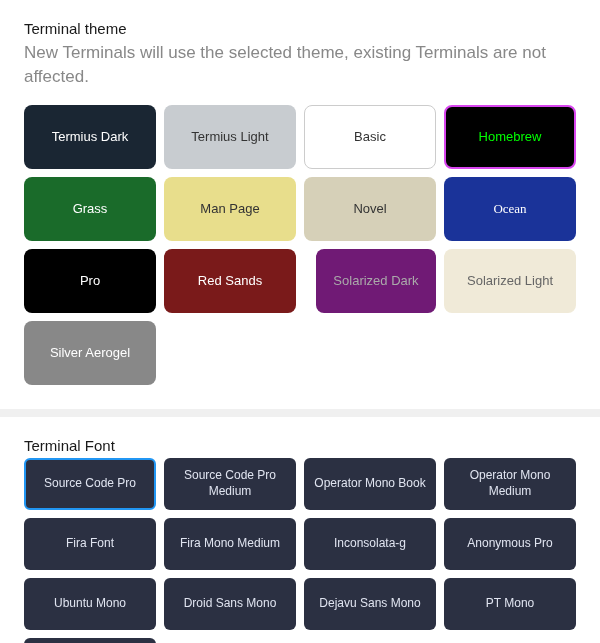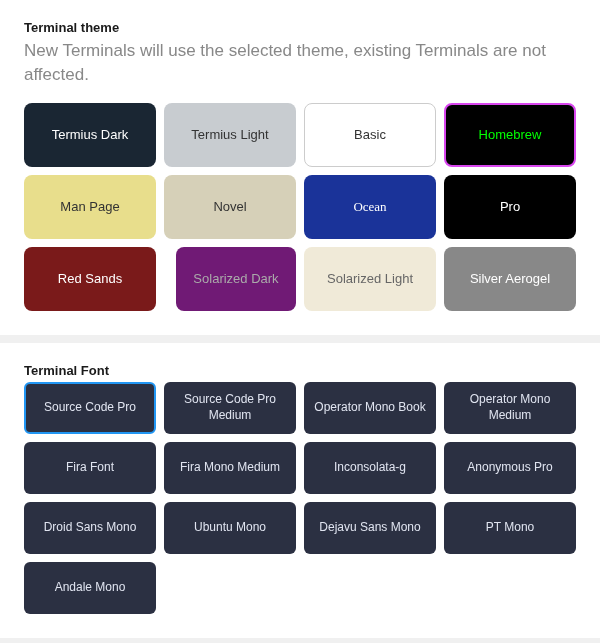--- a/index.html
+++ b/index.html
@@ -11,22 +11,22 @@
       min-height: 643px;
     }
 
     .section {
       background: #ffffff;
       margin: 0 0 8px 0;
       padding: 20px 24px 24px 24px;
     }
 
     .section-title {
-      font-size: 13px;
-      font-weight: 700;
+      font-size: 15px;
+      font-weight: 400;
       color: #1a1a1a;
       margin-bottom: 4px;
     }
 
     .section-subtitle {
       font-size: 17px;
       color: #888;
       margin-bottom: 16px;
       line-height: 1.4;
     }
@@ -91,20 +91,21 @@
 
 <div class="section">
   <div class="section-title">Terminal theme</div>
   <div class="section-subtitle">New Terminals will use the selected theme,
 existing Terminals are not affected.</div>
   <div class="theme-grid" id="theme-grid">
       <div class="theme-item" style="background: rgb(26, 38, 51); color: rgb(255, 255, 255);">Termius Dark</div>
       <div class="theme-item" style="background: rgb(200, 204, 208); color: rgb(51, 51, 51);">Termius Light</div>
       <div class="theme-item" style="background: rgb(255, 255, 255); color: rgb(51, 51, 51); border-color: rgb(204, 204, 204); border-width: 1px; border-style: solid;">Basic</div>
       <div class="theme-item selected" style="background: rgb(0, 0, 0); color: rgb(0, 255, 0);">Homebrew</div>
+      <div class="theme-item" style="background: rgb(26, 107, 42); color: rgb(255, 255, 255);">Grass</div>
       <div class="theme-item" style="background: rgb(232, 222, 140); color: rgb(51, 51, 51);">Man Page</div>
       <div class="theme-item" style="background: rgb(214, 208, 184); color: rgb(51, 51, 51);">Novel</div>
       <div class="theme-item" style="background: rgb(26, 51, 153); color: rgb(255, 255, 255); font-family: Liberation Serif, serif;">Ocean</div>
       <div class="theme-item" style="background: rgb(0, 0, 0); color: rgb(255, 255, 255);">Pro</div>
       <div class="theme-item" style="background: rgb(122, 26, 26); color: rgb(255, 255, 255);">Red Sands</div>
       <div class="theme-item" style="background: #701a75; color: rgb(170, 170, 170); margin-left: 12px;">Solarized Dark</div>
       <div class="theme-item" style="background: rgb(240, 234, 216); color: rgb(102, 102, 102);">Solarized Light</div>
       <div class="theme-item" style="background: rgb(136, 136, 136); color: rgb(255, 255, 255);">Silver Aerogel</div>
     </div>
 </div>
@@ -113,19 +114,19 @@
   <div class="section-title">Terminal Font</div>
   <div class="font-grid" id="font-grid">
       <div class="font-item selected">Source Code Pro</div>
       <div class="font-item">Source Code Pro Medium</div>
       <div class="font-item">Operator Mono Book</div>
       <div class="font-item">Operator Mono Medium</div>
       <div class="font-item">Fira Font</div>
       <div class="font-item">Fira Mono Medium</div>
       <div class="font-item">Inconsolata-g</div>
       <div class="font-item">Anonymous Pro</div>
+      <div class="font-item">Ubuntu Mono</div>
       <div class="font-item">Droid Sans Mono</div>
-      <div class="font-item">Ubuntu Mono</div>
       <div class="font-item">Dejavu Sans Mono</div>
       <div class="font-item">PT Mono</div>
       <div class="font-item">Andale Mono</div>
     </div>
 </div>
 
 </body></html>

